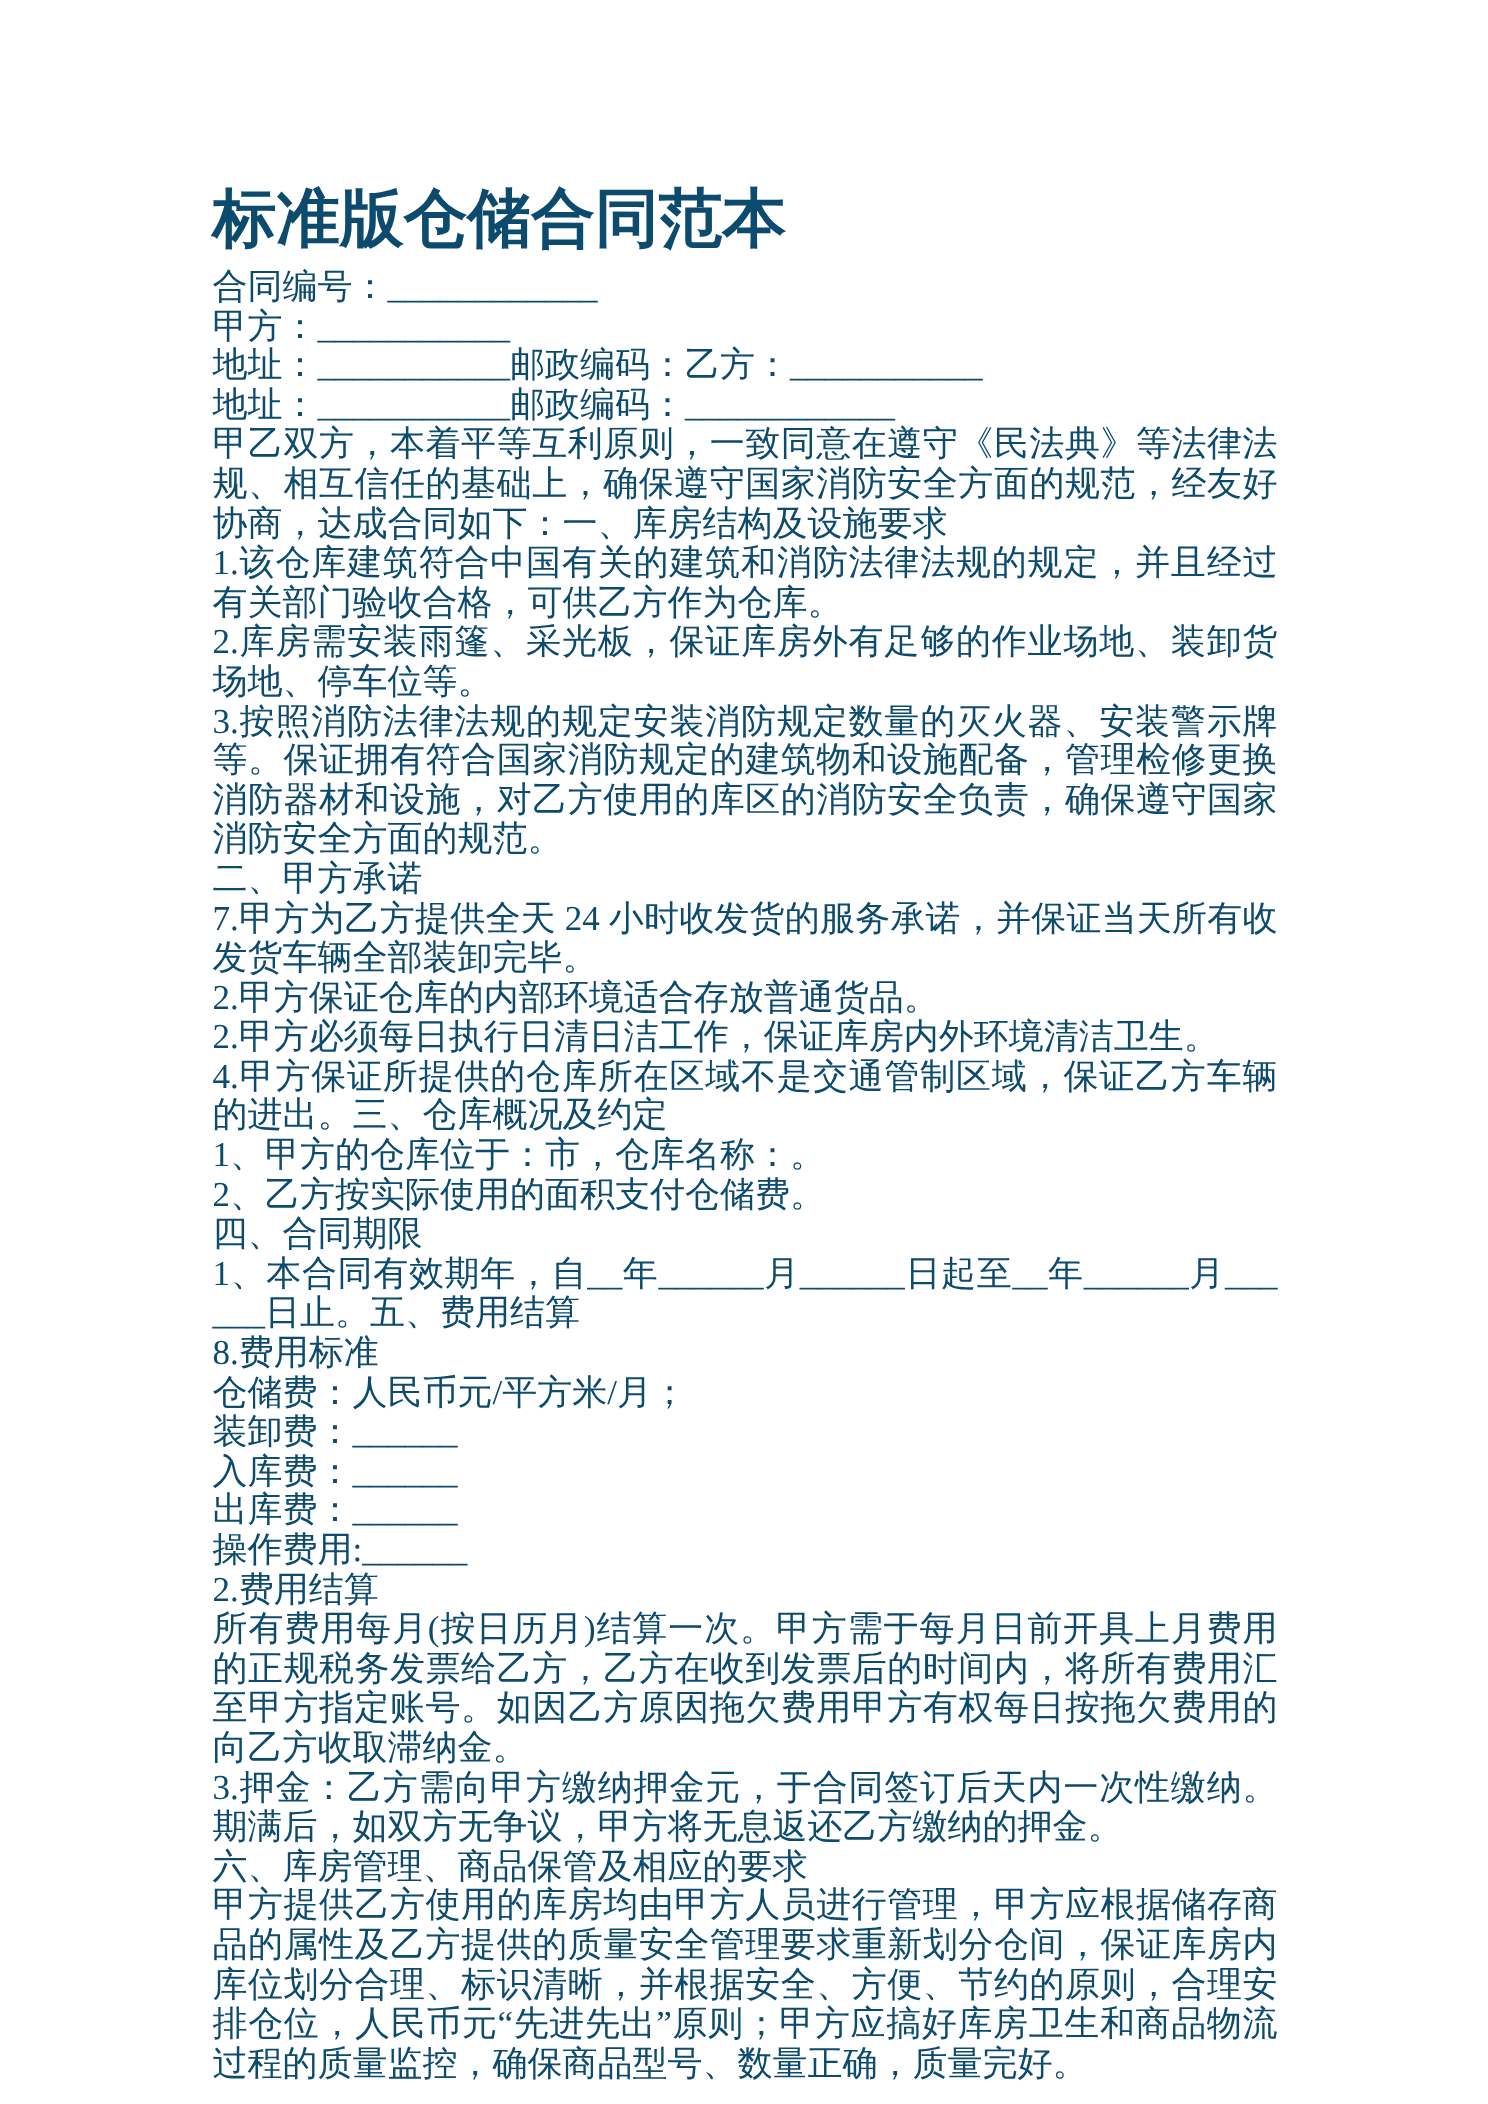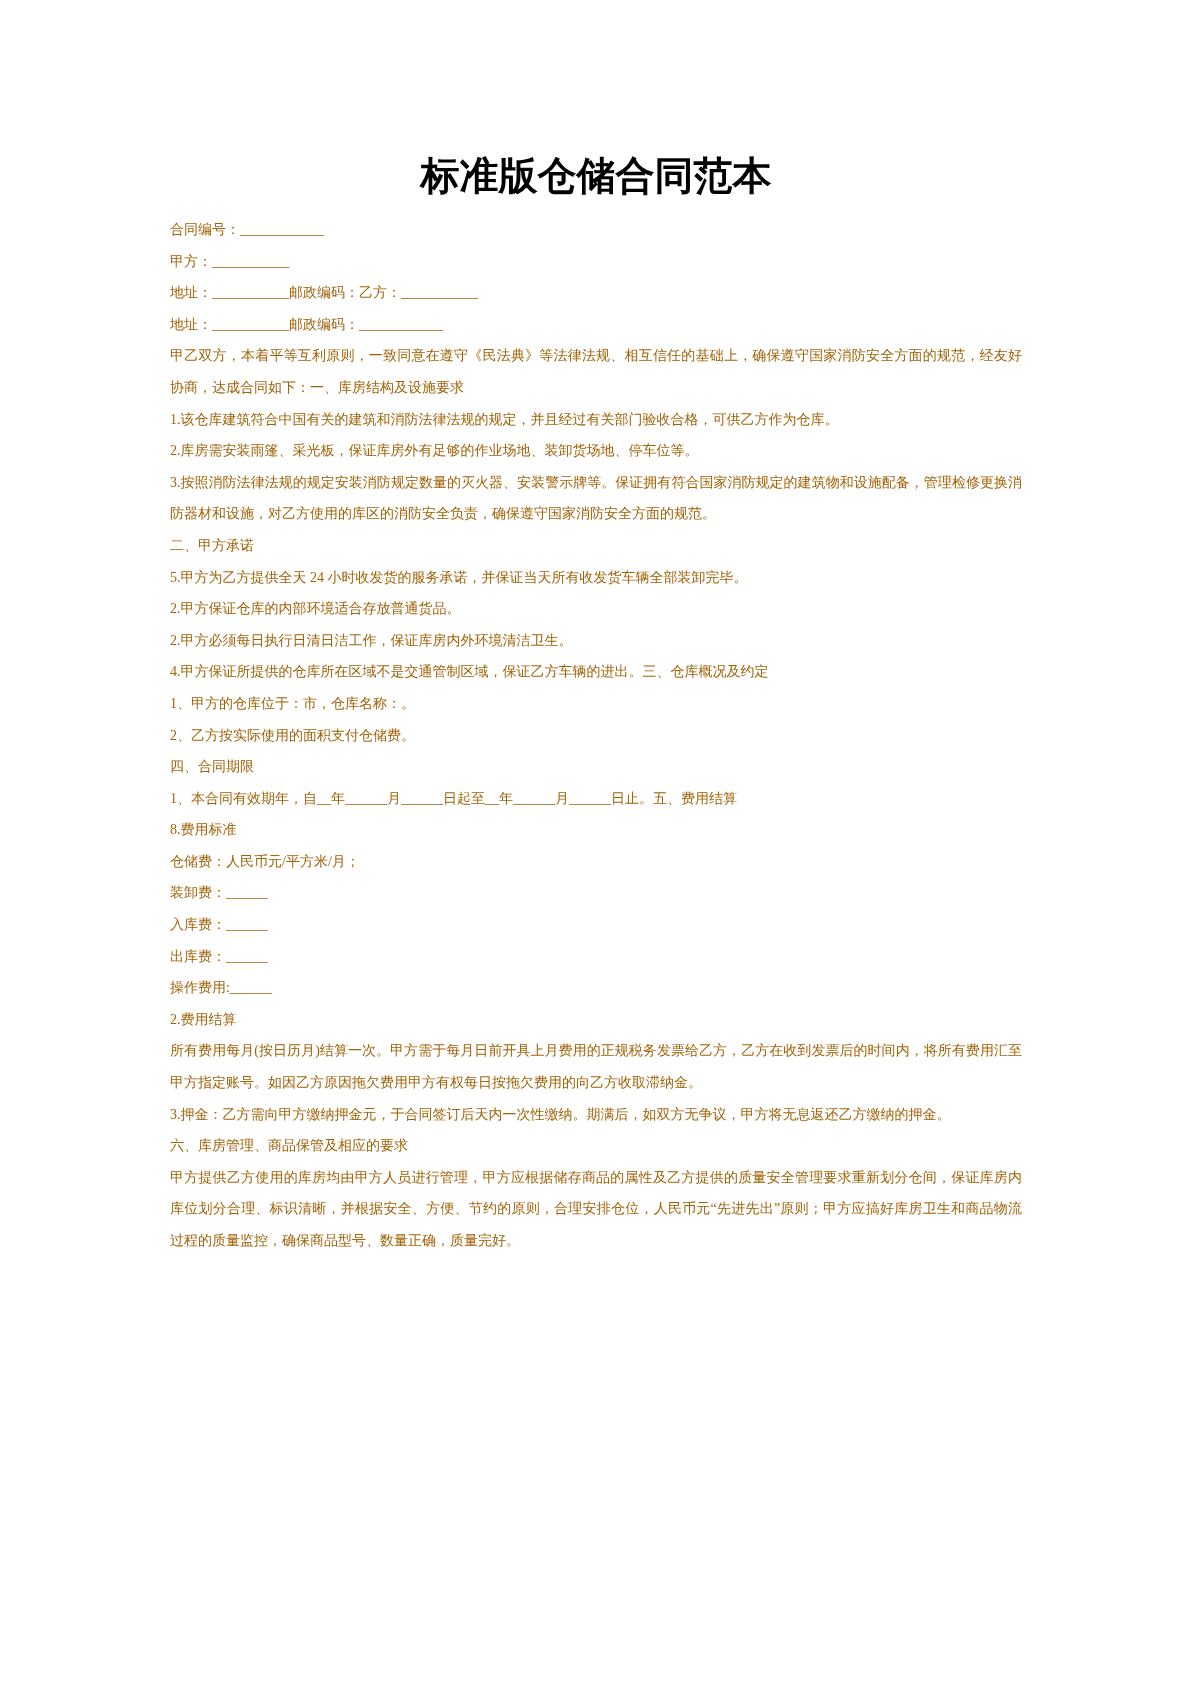--- a/index.html
+++ b/index.html
@@ -17,56 +17,56 @@
     color: #000000;
   }
   .doc {
     position: absolute;
     left: 170px;
     top: 150px;
     width: 852px;
   }
   .doc-title {
     margin: 0 0 12px 0;
-    font-size: 39px;
+    font-size: 51px;
     font-weight: bold;
     line-height: 52px;
-    text-align: center;
+    text-align: left;
     letter-spacing: 0px;
     font-family: "Liberation Serif", "DejaVu Serif", serif;
-    color: #000000;
+    color: #0c4a6e;
   }
   .doc-body p {
     margin: 0;
-    font-size: 14px;
+    font-size: 28px;
     line-height: 31.6px;
     text-align: justify;
     word-break: break-all;
     overflow-wrap: anywhere;
-    color: #a16207;
+    color: #0c4a6e;
     font-family: "Liberation Serif", "DejaVu Serif", serif;
   }
 </style>
 </head>
 <body>
 
 <div class="page">
   <div class="doc">
     <h1 class="doc-title">标准版仓储合同范本</h1>
     <div class="doc-body">
         <p>合同编号：____________</p>
         <p>甲方：___________</p>
         <p>地址：___________邮政编码：乙方：___________</p>
         <p>地址：___________邮政编码：____________</p>
         <p>甲乙双方，本着平等互利原则，一致同意在遵守《民法典》等法律法规、相互信任的基础上，确保遵守国家消防安全方面的规范，经友好协商，达成合同如下：一、库房结构及设施要求</p>
         <p>1.该仓库建筑符合中国有关的建筑和消防法律法规的规定，并且经过有关部门验收合格，可供乙方作为仓库。</p>
         <p>2.库房需安装雨篷、采光板，保证库房外有足够的作业场地、装卸货场地、停车位等。</p>
         <p>3.按照消防法律法规的规定安装消防规定数量的灭火器、安装警示牌等。保证拥有符合国家消防规定的建筑物和设施配备，管理检修更换消防器材和设施，对乙方使用的库区的消防安全负责，确保遵守国家消防安全方面的规范。</p>
         <p>二、甲方承诺</p>
-        <p>5.甲方为乙方提供全天 24 小时收发货的服务承诺，并保证当天所有收发货车辆全部装卸完毕。</p>
+        <p>7.甲方为乙方提供全天 24 小时收发货的服务承诺，并保证当天所有收发货车辆全部装卸完毕。</p>
         <p>2.甲方保证仓库的内部环境适合存放普通货品。</p>
         <p>2.甲方必须每日执行日清日洁工作，保证库房内外环境清洁卫生。</p>
         <p>4.甲方保证所提供的仓库所在区域不是交通管制区域，保证乙方车辆的进出。三、仓库概况及约定</p>
         <p>1、甲方的仓库位于：市，仓库名称：。</p>
         <p>2、乙方按实际使用的面积支付仓储费。</p>
         <p>四、合同期限</p>
         <p>1、本合同有效期年，自__年______月______日起至__年______月______日止。五、费用结算</p>
         <p>8.费用标准</p>
         <p>仓储费：人民币元/平方米/月；</p>
         <p>装卸费：______</p>

